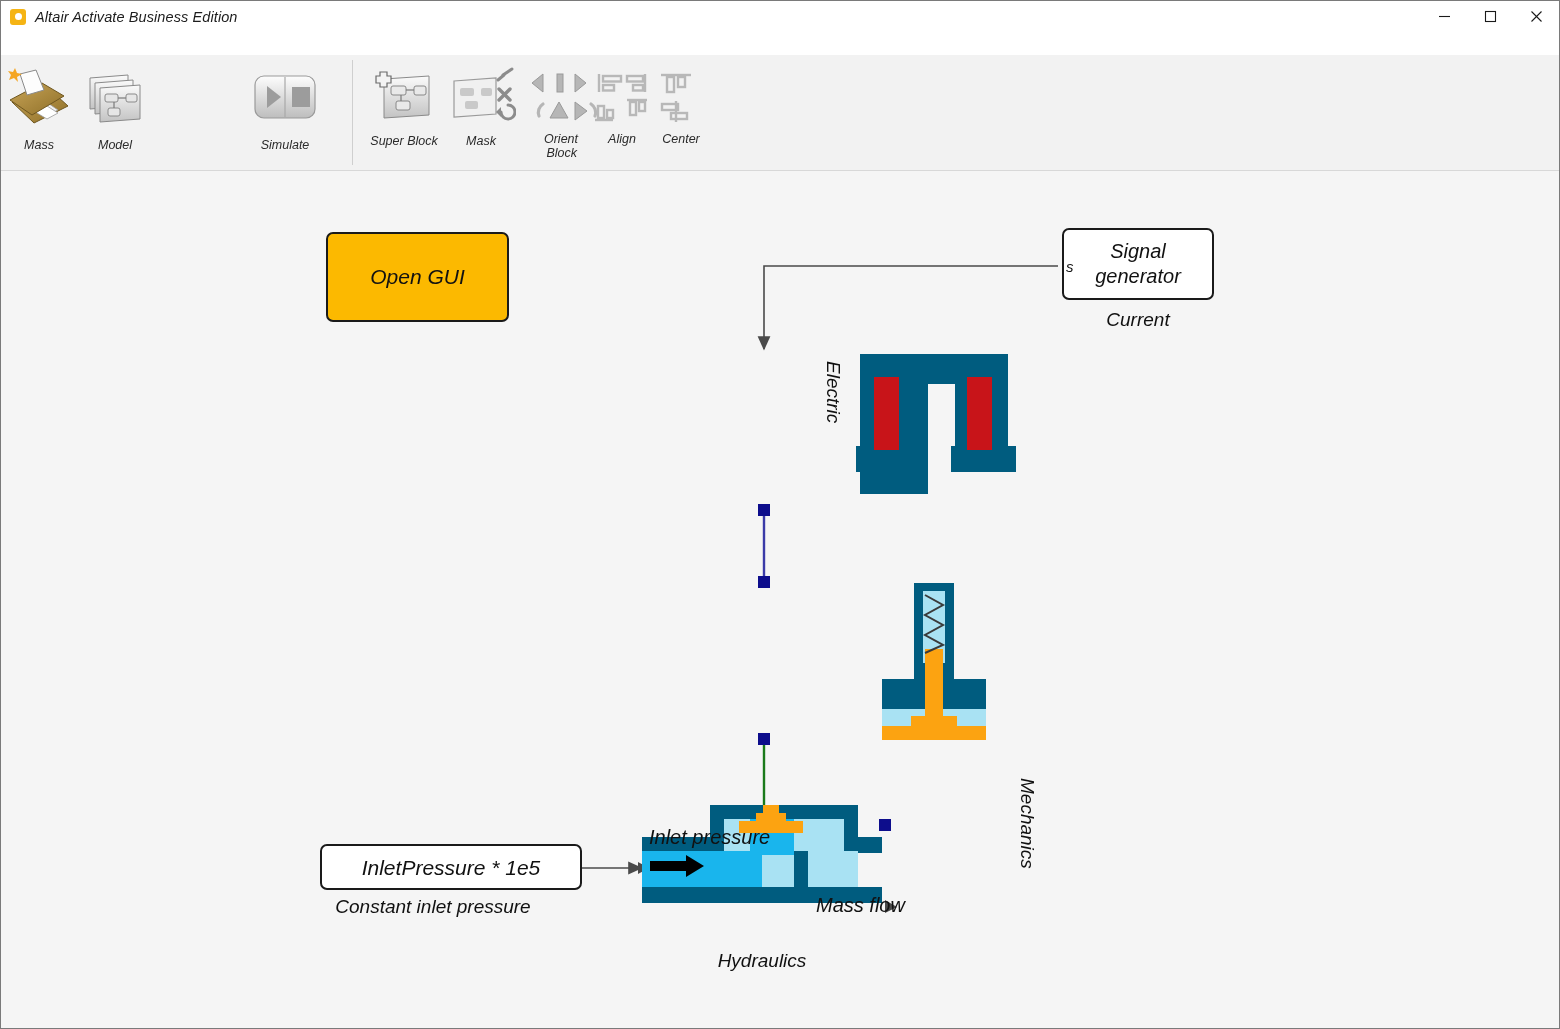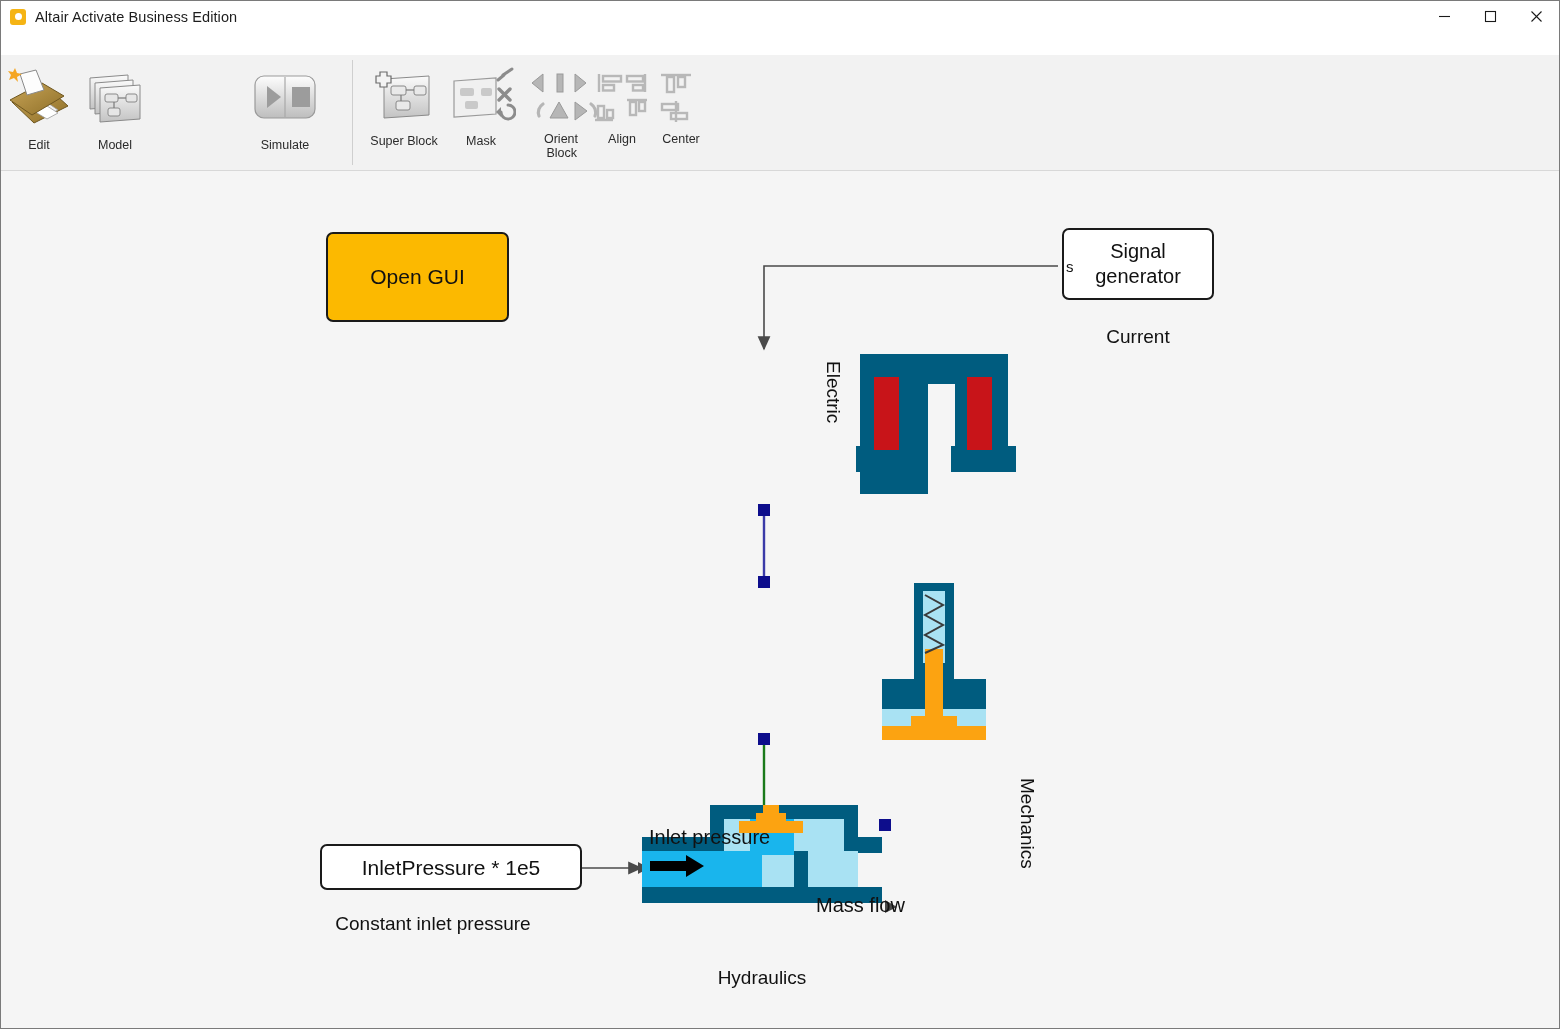--- a/index.html
+++ b/index.html
@@ -12,20 +12,21 @@
     -webkit-font-smoothing: antialiased;
   }
   .app-window {
     position: relative;
     width: 1560px;
     height: 1029px;
     background: #ffffff;
     border: 1px solid #7a7a7a;
     box-sizing: border-box;
     overflow: hidden;
+    font-style: italic;
   }
 
   
   .titlebar {
     position: absolute;
     left: 0; top: 0;
     width: 100%;
     height: 31px;
     background: #ffffff;
     display: flex;
@@ -152,21 +153,20 @@
     background: #ffffff;
     font-size: 20px;
     line-height: 25px;
   }
   .blk-caption {
     position: absolute;
     font-size: 19px;
     color: #111111;
     text-align: center;
     white-space: nowrap;
-    margin-top: 17px;
   }
   .blk-caption-rot {
     position: absolute;
     font-size: 19px;
     color: #111111;
     white-space: nowrap;
     transform-origin: 0 0;
   }
   .port-label {
     position: absolute;
@@ -227,21 +227,21 @@
 
           <polygon points="22,40 36,33 52,44 38,51" fill="#f4f4f4" stroke="#9a9a9a" stroke-width="0.8"></polygon>
           <polygon points="26,44 38,38 52,47 41,53" fill="#ffffff" stroke="#9a9a9a" stroke-width="0.8"></polygon>
 
           <polygon points="4,34 36,17 58,30 26,49" fill="url(#gFolder)" stroke="#6f5720" stroke-width="1"></polygon>
 
           <polygon points="14,8 30,4 38,24 21,29" fill="#fdfdfd" stroke="#8a8a8a" stroke-width="1"></polygon>
           <polygon points="9,2 11,7 16,8 11,11 12,16 8,12 3,14 5,9 2,5 7,6" fill="#f5a623"></polygon>
         </svg>
       </div>
-      <div class="rb-label">Edit</div>
+      <div class="rb-label">Mass</div>
     </div>
 
     <div class="rb-item" style="left:78px; top:8px; width:72px;">
       <div class="rb-icon" style="height:72px;">
         <svg width="66" height="66" viewBox="0 0 66 66">
           <defs>
             <linearGradient id="gSheet" x1="0" y1="0" x2="0" y2="1">
               <stop offset="0" stop-color="#fbfbfb"></stop>
                 <stop offset="1" stop-color="#c3c3c3"></stop>
             </linearGradient>

